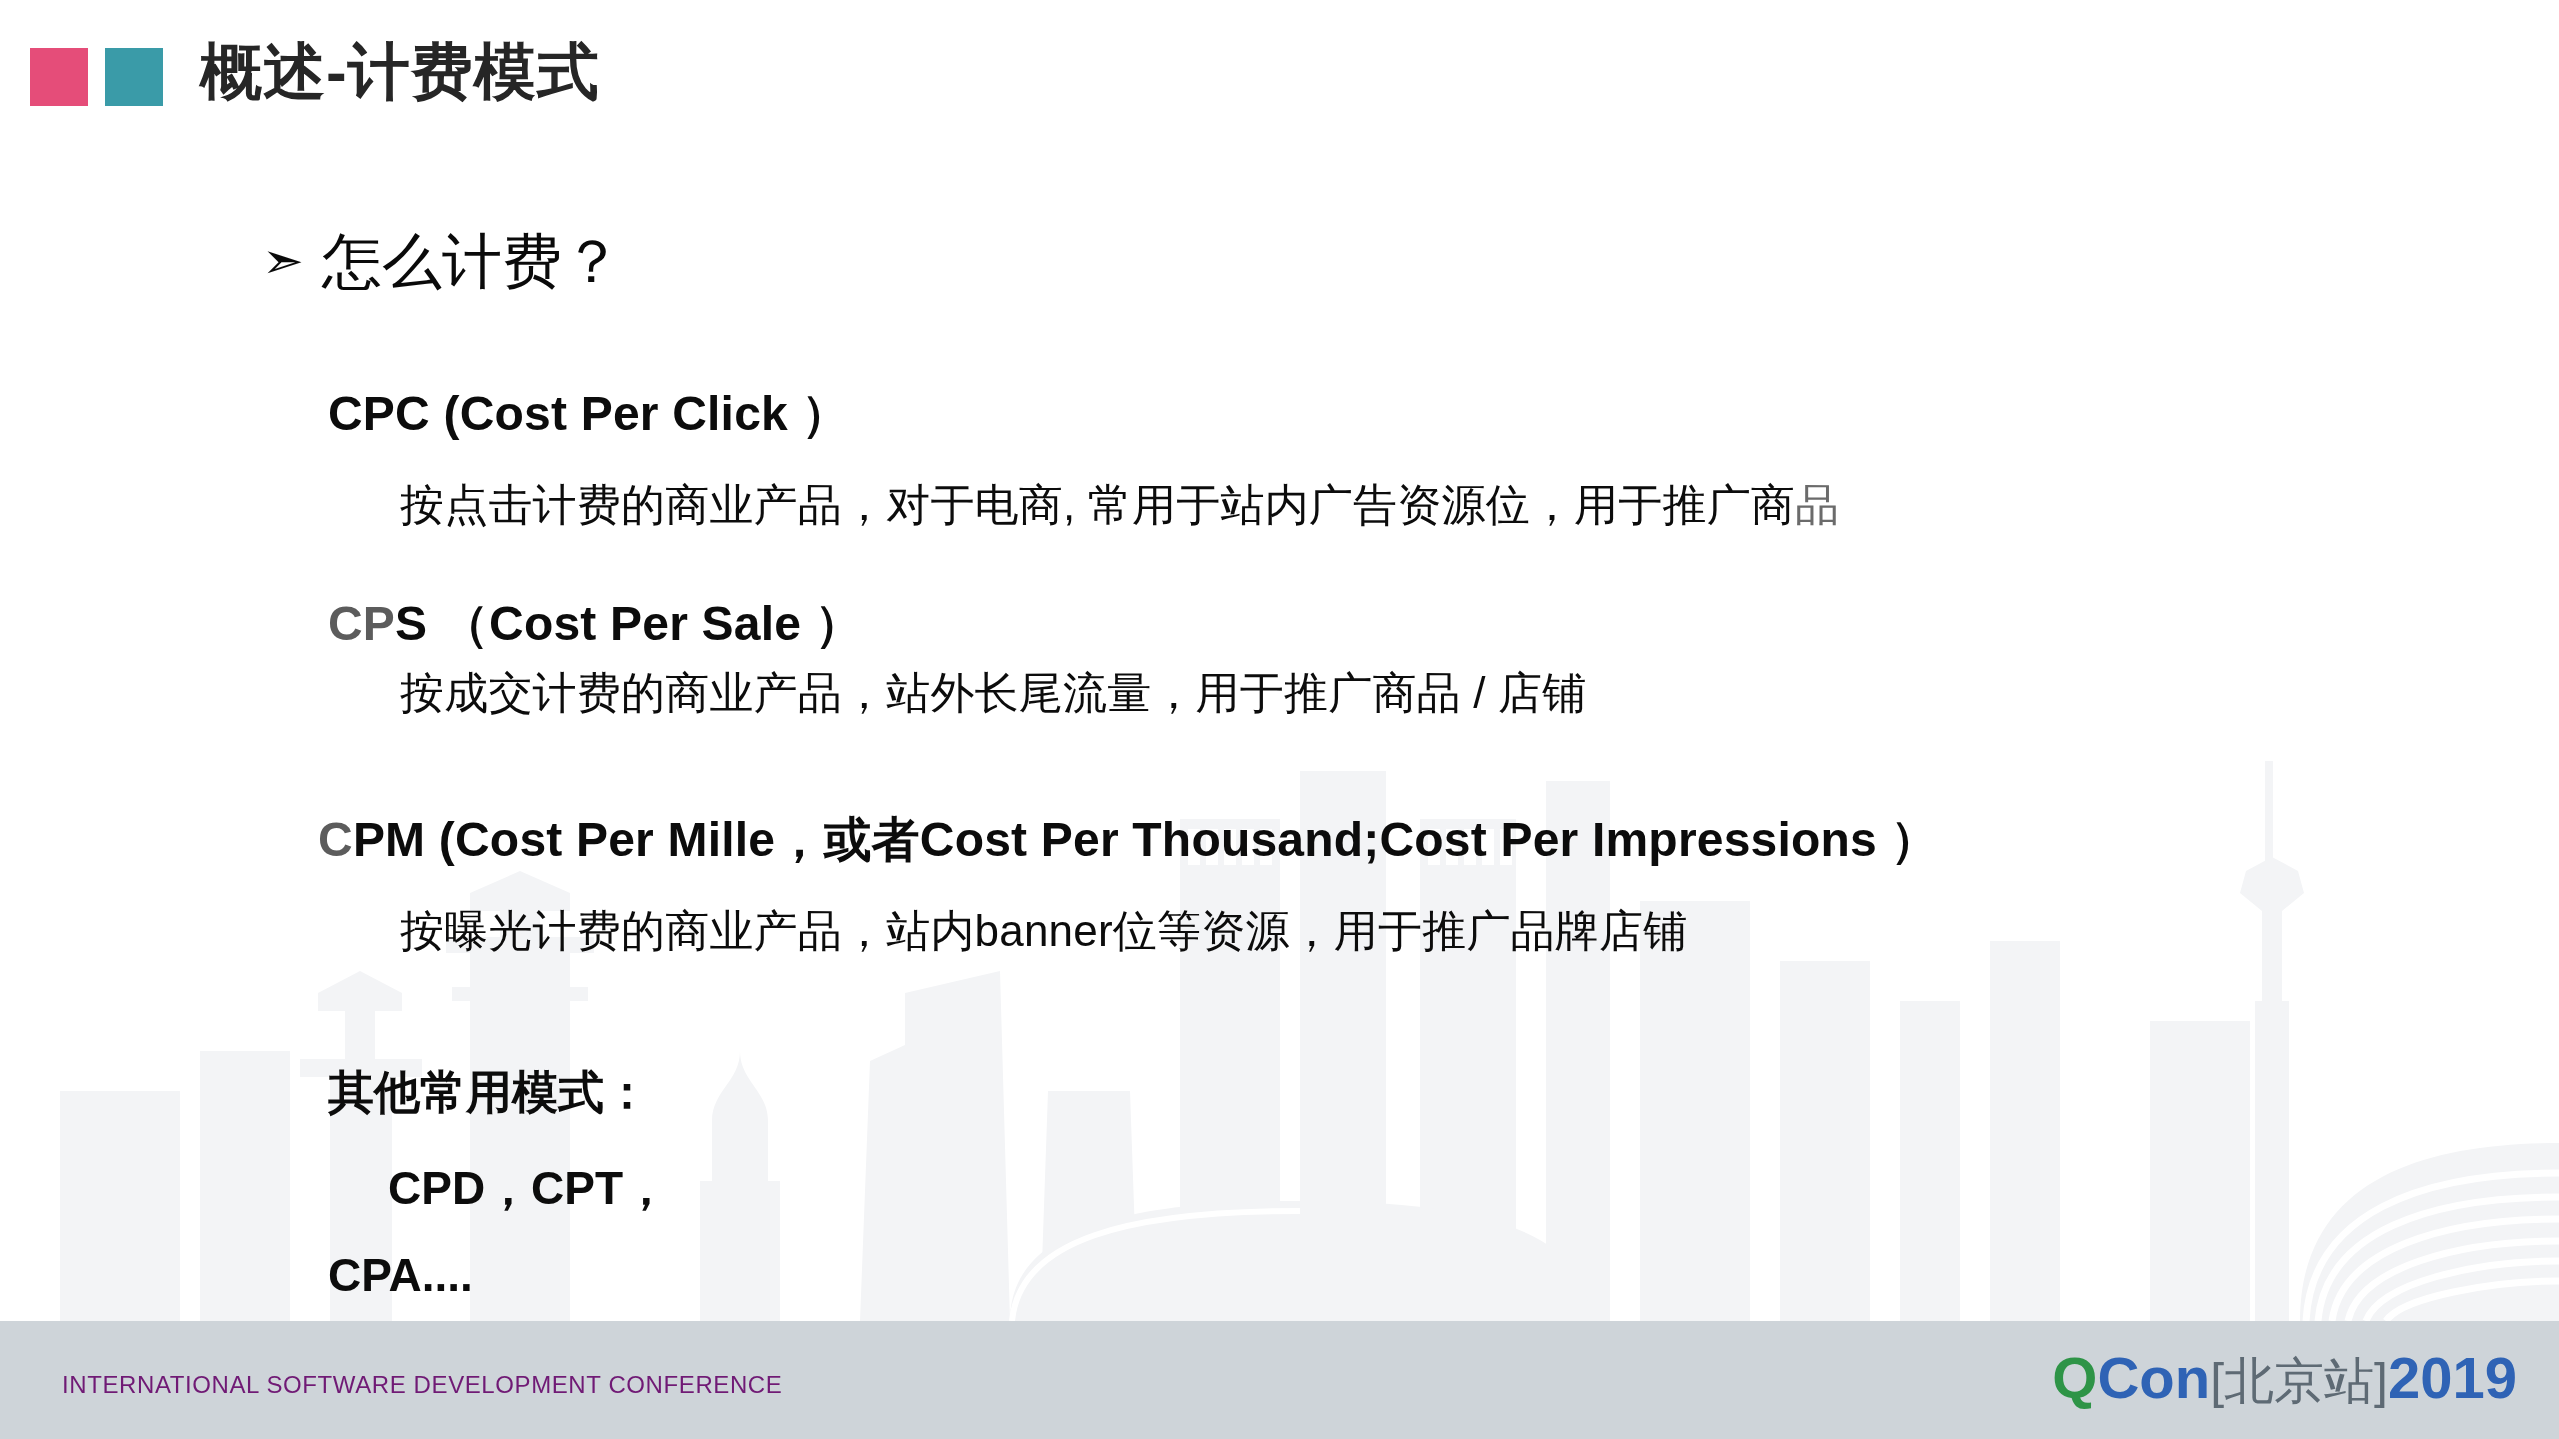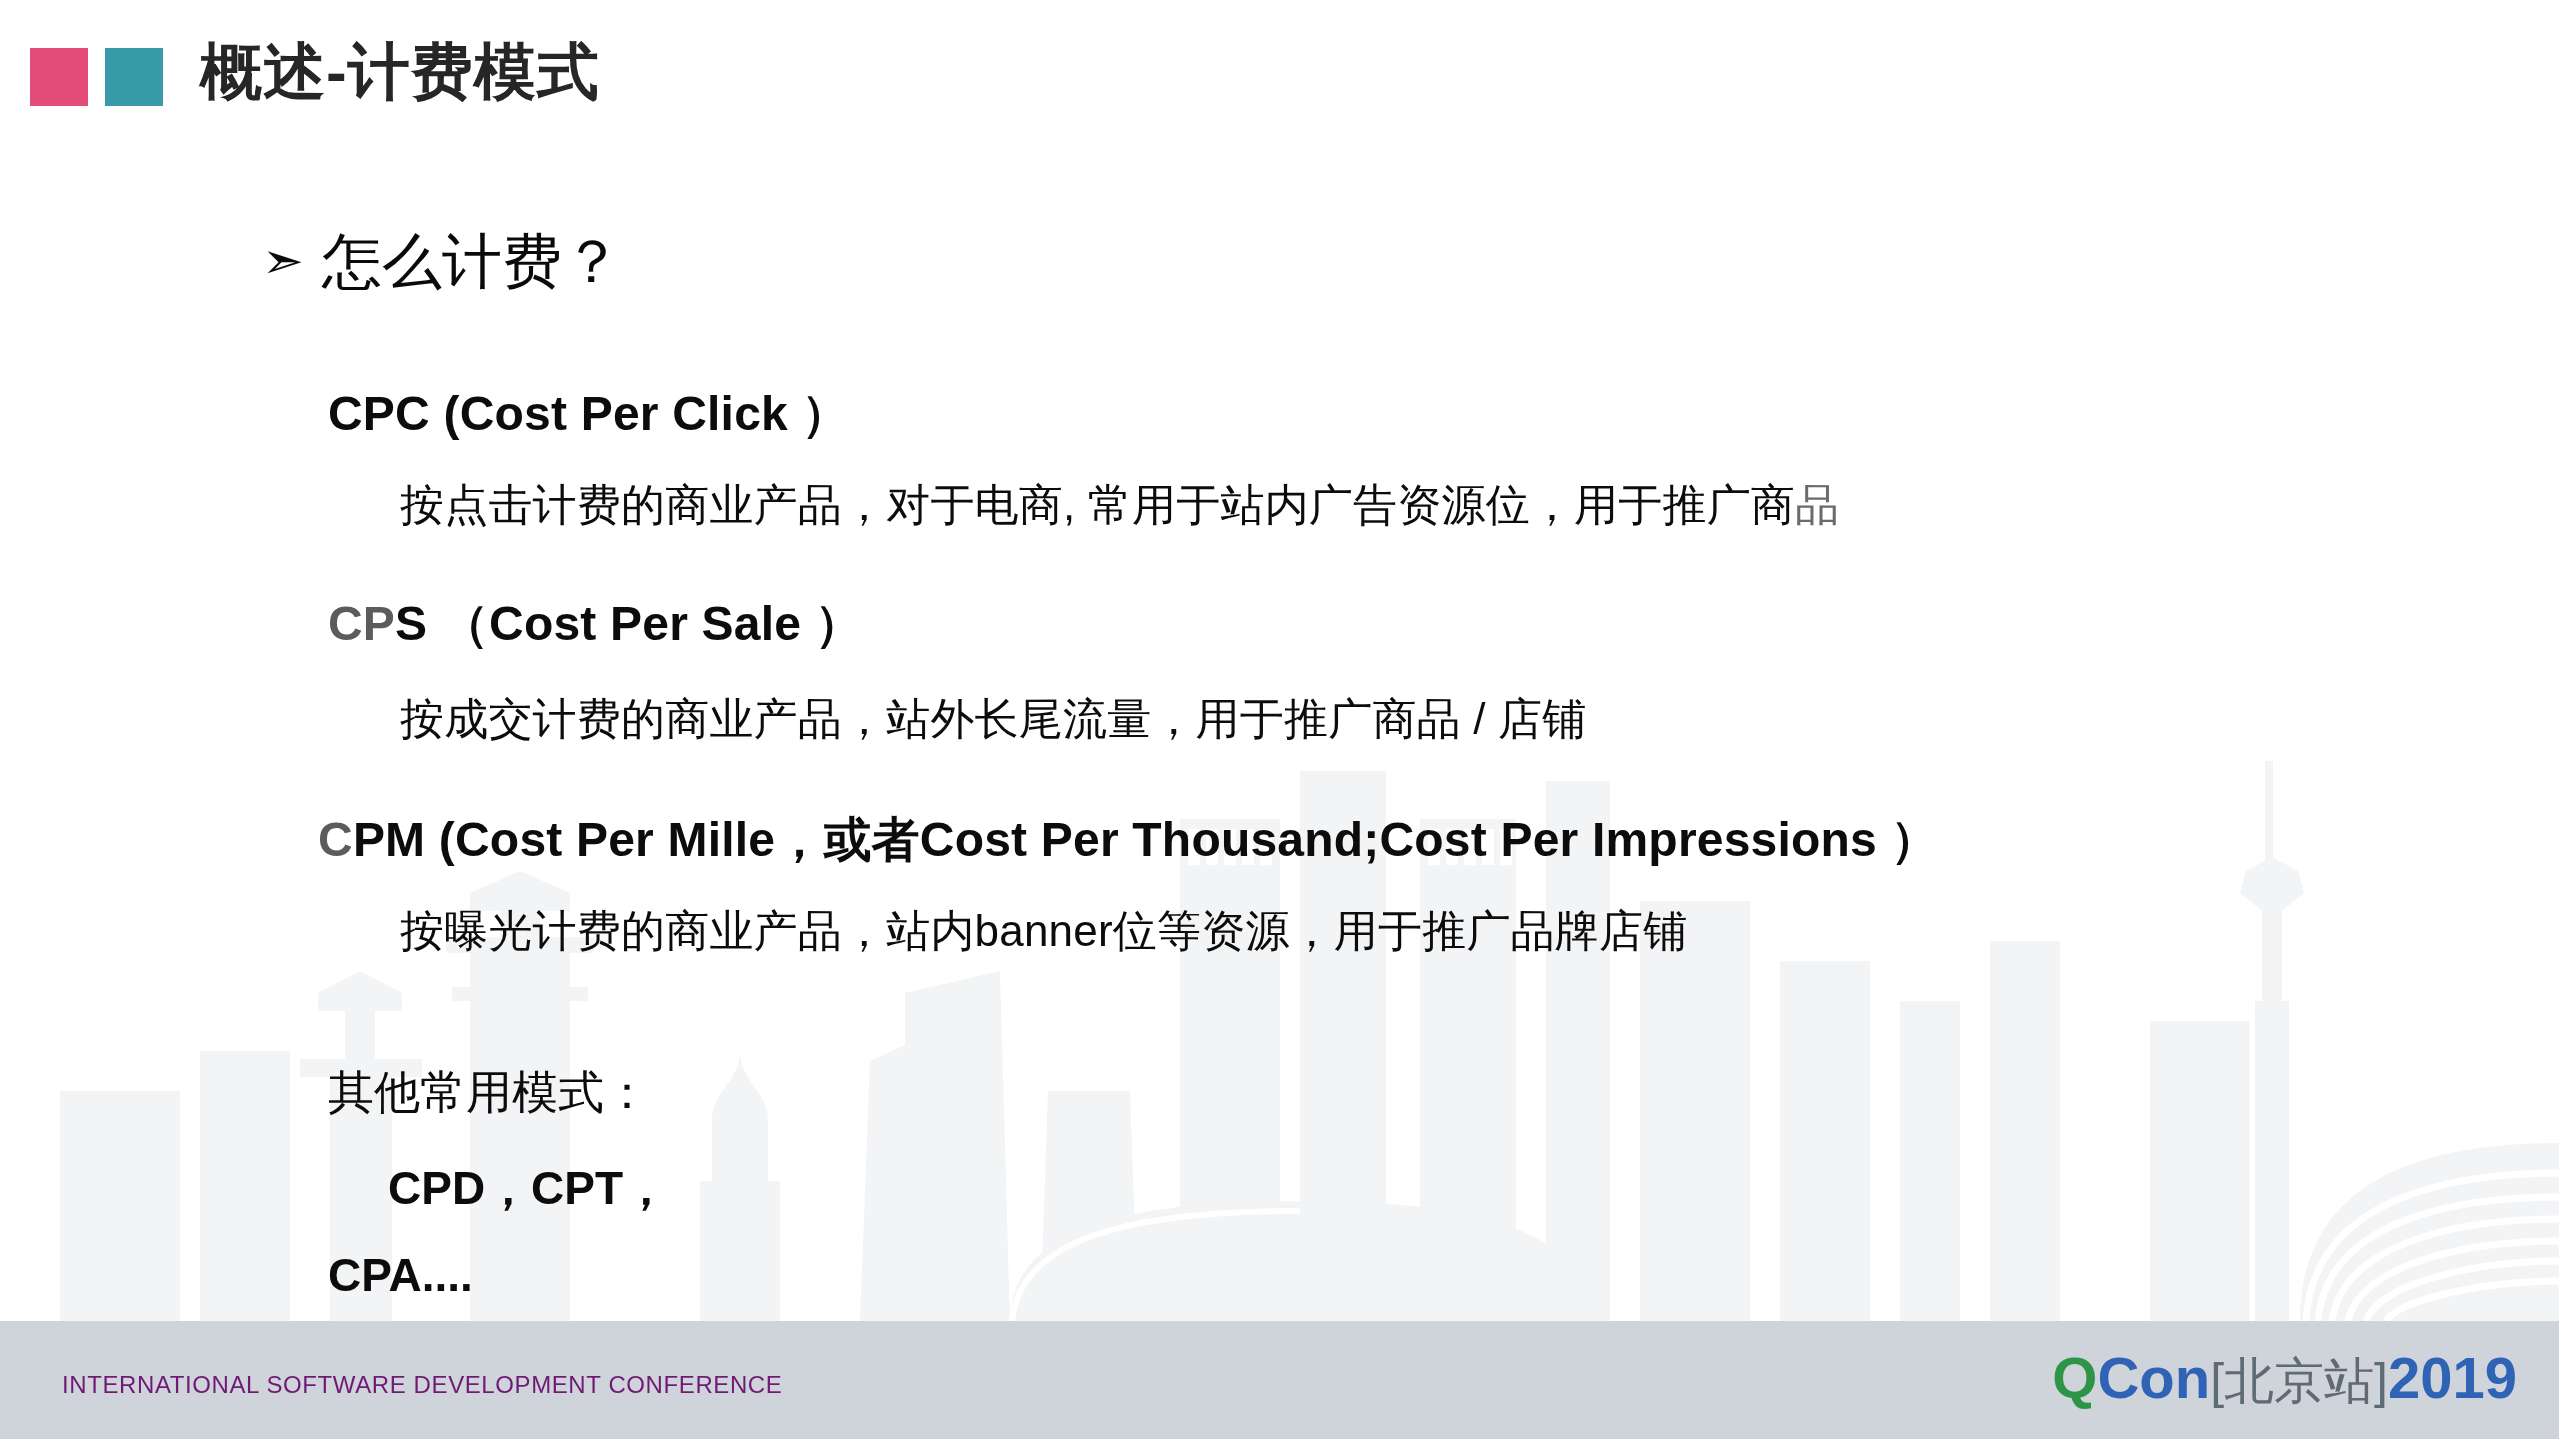--- a/index.html
+++ b/index.html
@@ -44,26 +44,26 @@
   .sec-head .dim{color:#5c5c5c;}
   .sec-desc{
     position:absolute;
     font-size:44px;font-weight:normal;color:#0c0c0c;
     white-space:nowrap;letter-spacing:0.2px;
   }
   .sec-desc .dim{color:#6b6b6b;}
   #cpc-head{left:328px;top:382px;}
   #cpc-desc{left:400px;top:476px;}
   #cps-head{left:328px;top:592px;}
-  #cps-desc{left:400px;top:690px;}
+  #cps-desc{left:400px;top:664px;}
   #cpm-head{left:318px;top:808px;}
   #cpm-desc{left:400px;top:902px;}
   #other-title{
     position:absolute;left:328px;top:1062px;
-    font-size:46px;font-weight:normal;color:#0c0c0c;white-space:nowrap;
+    font-size:46px;font-weight:bold;color:#0c0c0c;white-space:nowrap;
   }
   #other-line1{
     position:absolute;left:388px;top:1158px;
     font-size:46px;font-weight:bold;color:#0c0c0c;white-space:nowrap;
   }
   #other-line2{
     position:absolute;left:328px;top:1248px;
     font-size:46px;font-weight:bold;color:#0c0c0c;white-space:nowrap;
   }
   

